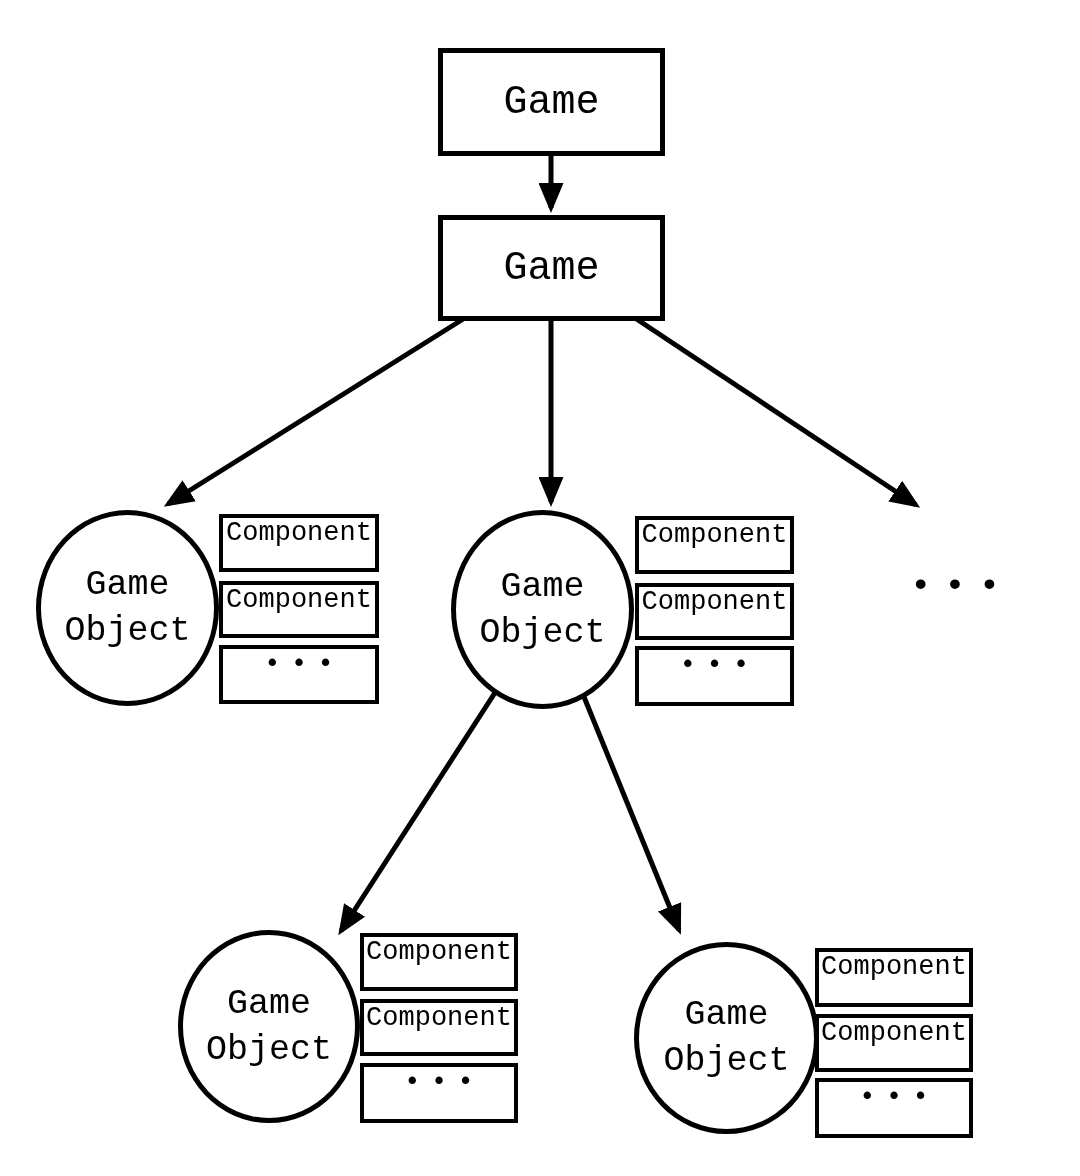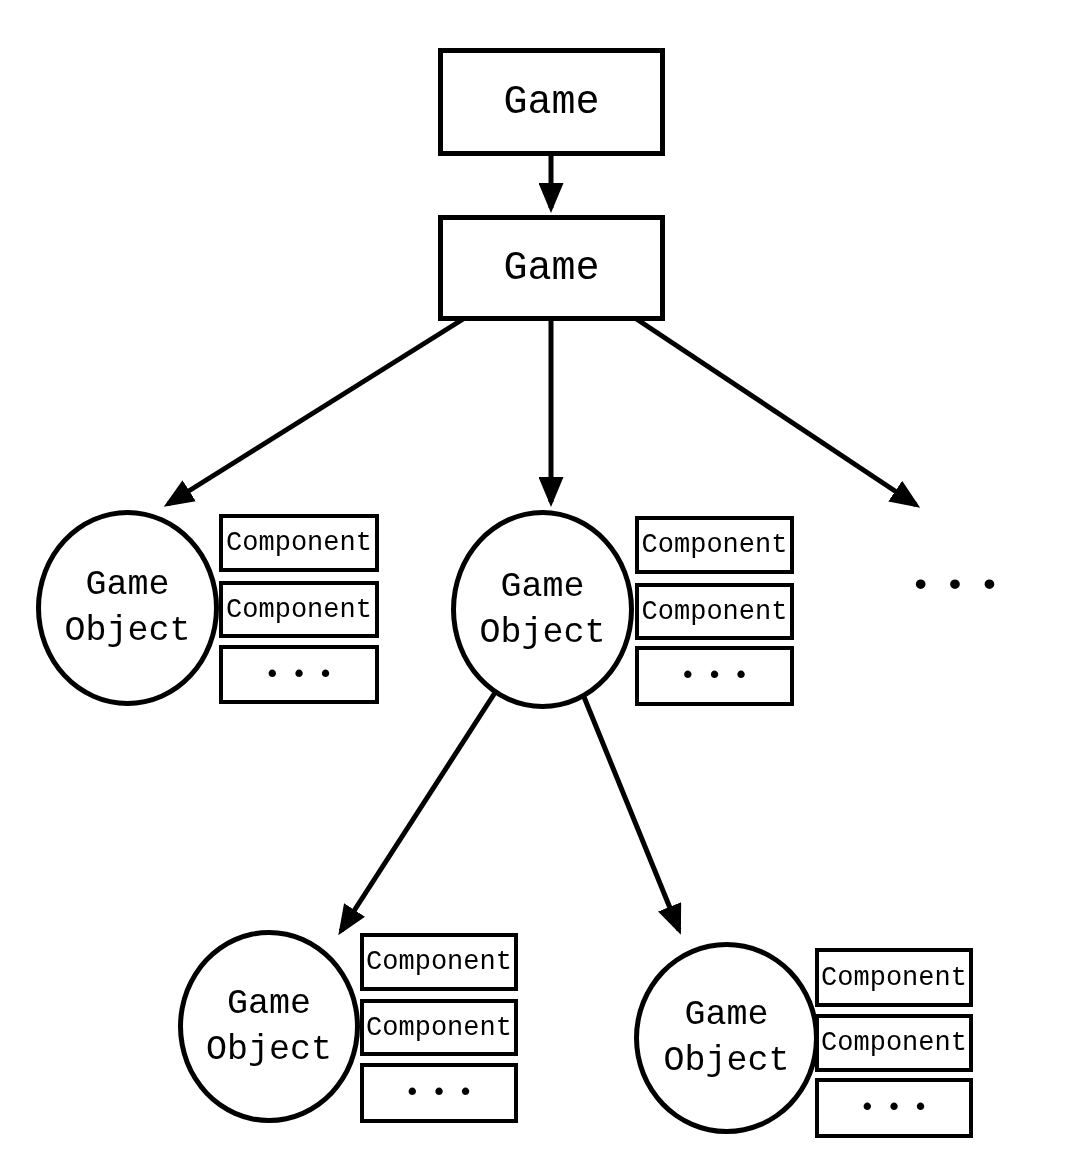--- a/index.html
+++ b/index.html
@@ -22,21 +22,21 @@
   }
   .circle{
     position:absolute;z-index:2;box-sizing:border-box;
     border:5px solid var(--stroke,#000);background:#fff;border-radius:50%;
     display:flex;flex-direction:column;align-items:center;justify-content:center;
     font-size:35px;line-height:46px;text-align:center;
   }
   .comp{
     position:absolute;z-index:3;box-sizing:border-box;
     border:4px solid var(--stroke,#000);background:#fff;
-    display:flex;align-items:center;justify-content:center;
+    display:flex;align-items:flex-start;justify-content:center;
     font-size:27px;
   }
   .comp-dots span{font-size:26px;font-weight:bold;letter-spacing:11px;padding-left:11px;}
   .more{
     position:absolute;z-index:2;
     display:flex;align-items:center;justify-content:center;
     font-size:34px;font-weight:bold;
   }
   .more span{letter-spacing:14px;padding-left:14px;}
 

